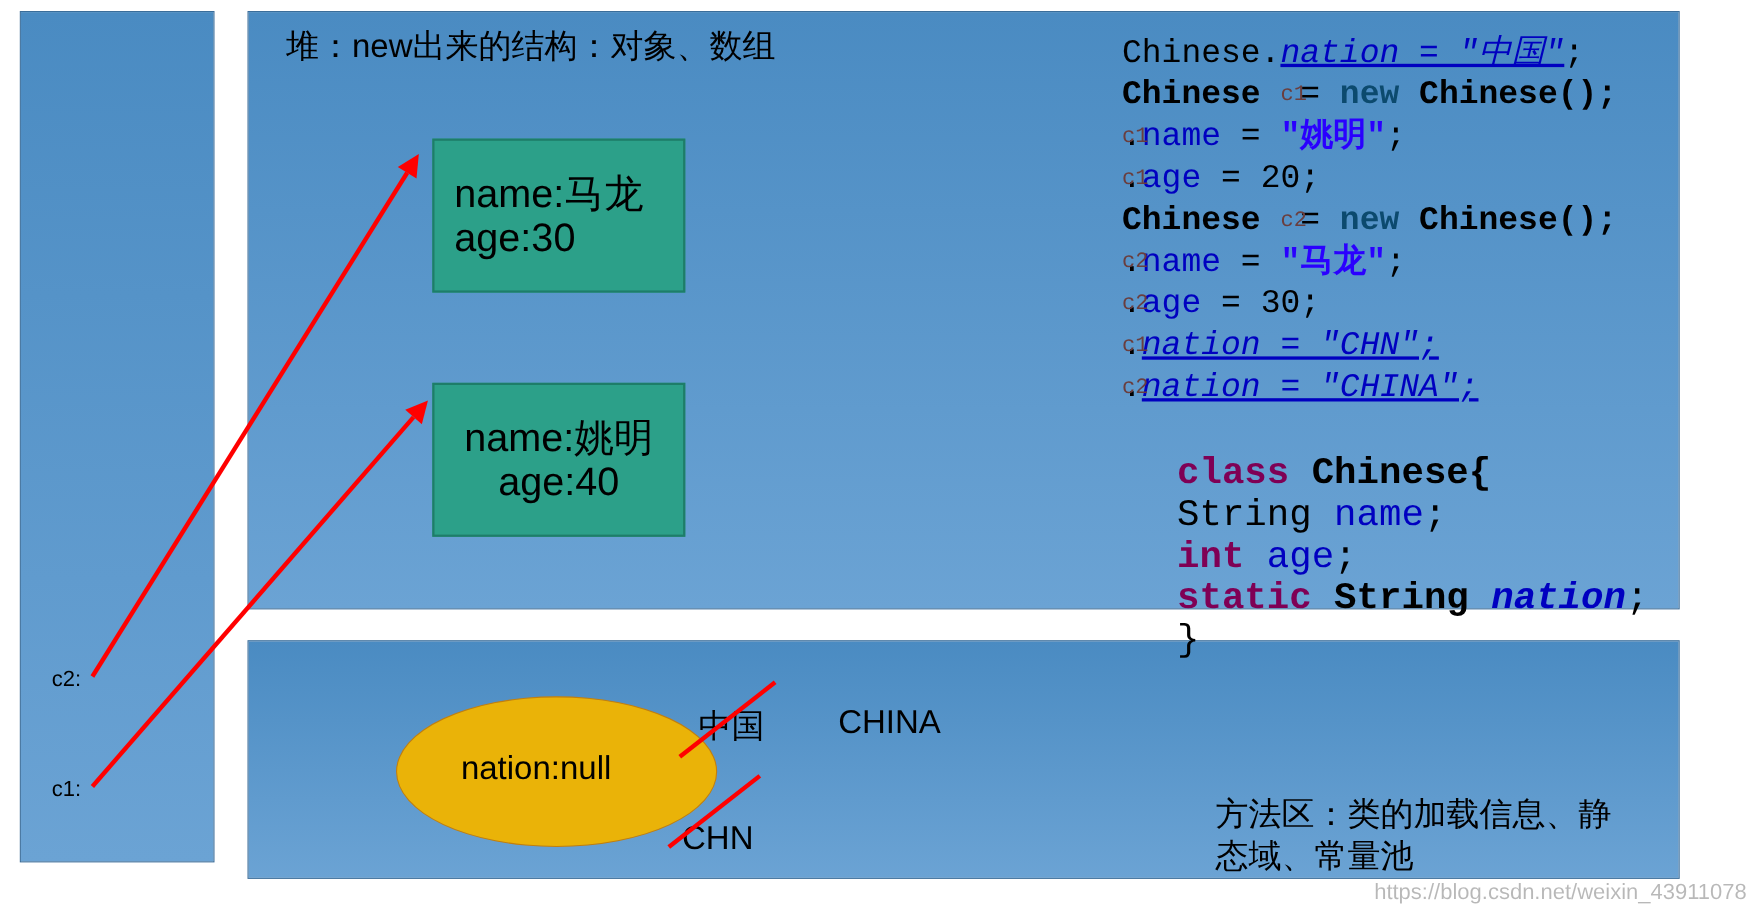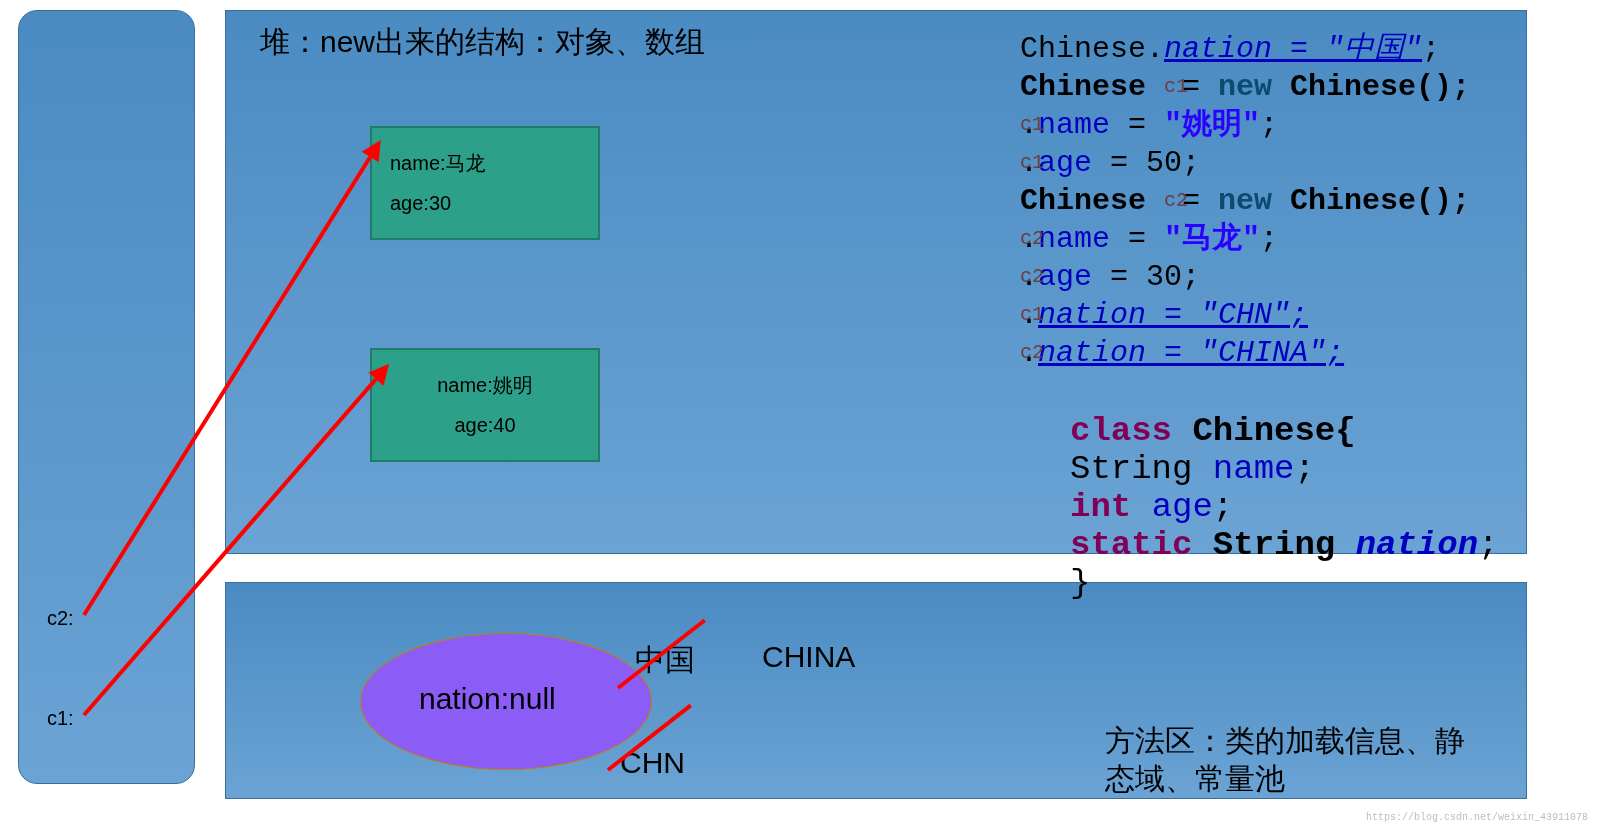--- a/index.html
+++ b/index.html
@@ -19,21 +19,20 @@
   .panel {
     position: absolute;
     background: linear-gradient(to bottom, #4a8bc2, #6ba3d4);
     border: 1px solid #3a6d9a;
   }
   .stack-panel {
     left: 18px;
     top: 10px;
     width: 175px;
     height: 772px;
-    border-radius: 19px;
   }
   .heap-panel {
     left: 225px;
     top: 10px;
     width: 1300px;
     height: 542px;
   }
   .method-panel {
     left: 225px;
     top: 582px;
@@ -45,24 +44,25 @@
     font-size: 30px;
     color: #000;
   }
   .stack-label { left: 15px; top: 787px; }
   .heap-label { left: 260px; top: 22px; }
   .method-label { left: 1065px; top: 722px; line-height: 38px; margin-left: 40px; }
   .obj-box {
     position: absolute;
     background: #2ca089;
     border: 2px solid #1e7d69;
-    padding: 15px 18px;
-    font-size: 20px;
+    padding: 28px 18px;
+    font-size: 36px;
     color: #000;
     line-height: 40px;
+    margin-left: 23px;
   }
   .obj1 { left: 370px; top: 126px; width: 190px; }
   .obj2 { left: 370px; top: 348px; width: 190px; text-align: center; }
   .var {
     position: absolute;
     font-size: 20px;
     color: #000;
   }
   .var-c2 { left: 28px; top: 596px; }
   .var-c1 { left: 28px; top: 696px; }
@@ -84,21 +84,21 @@
     width: 0; height: 0;
     border-left: 20px solid #ff0000;
     border-top: 10px solid transparent;
     border-bottom: 10px solid transparent;
   }
 
   .ellipse {
     position: absolute;
     left: 360px; top: 633px;
     width: 290px; height: 135px;
-    background: #8b5cf6;
+    background: #eab308;
     border: 1px solid #c07f10;
     border-radius: 50%;
   }
   .ellipse .txt {
     position: absolute;
     left: 58px; top: 48px;
     font-size: 30px;
     color: #000;
   }
   .strike1, .strike2 {
@@ -144,23 +144,23 @@
   }
   .code2 .kw   { color: #7f0055; font-weight: bold; }
   .code2 .type { color: #000; font-weight: bold; }
   .code2 .fld  { color: #0000c0; }
   .code2 .stat { color: #0000c0; font-style: italic; font-weight: bold; }
 
   .watermark {
     position: absolute;
     right: 12px;
     bottom: 4px;
-    font-size: 10px;
+    font-size: 20px;
     color: rgba(0,0,0,0.28);
-    font-family: Liberation Mono, monospace;
+    font-family: Liberation Sans, sans-serif;
   }
 </style>
 </head>
 <body>
 
 <div class="canvas">
 
   <div class="panel stack-panel">
     <div class="var var-c2">c2:</div>
     <div class="var var-c1">c1:</div>
@@ -197,21 +197,21 @@
     <div class="head" style="left:540px;"></div>
   </div>
   <div class="arrow" style="left:84px; top:715px; transform:rotate(-49deg);">
     <div class="shaft" style="width:445px;"></div>
     <div class="head" style="left:445px;"></div>
   </div>
 
   <div class="code"><span>Chinese.</span><span class="stat ul">nation = "中国"</span><span>;</span>
 <span class="decl"><span>Chinese </span></span><span class="var">c1</span><span> = </span><span class="kw">new</span><span class="decl"> Chinese();</span>
 <span class="var">c1</span><span>.</span><span class="fld">name</span><span> = </span><span class="str">"姚明"</span><span>;</span>
-<span class="var">c1</span><span>.</span><span class="fld">age</span><span> = 50;</span>
+<span class="var">c1</span><span>.</span><span class="fld">age</span><span> = 20;</span>
 <span class="decl"><span>Chinese </span></span><span class="var">c2</span><span> = </span><span class="kw">new</span><span class="decl"> Chinese();</span>
 <span class="var">c2</span><span>.</span><span class="fld">name</span><span> = </span><span class="str">"马龙"</span><span>;</span>
 <span class="var">c2</span><span>.</span><span class="fld">age</span><span> = 30;</span>
 <span class="var">c1</span><span>.</span><span class="stat ul">nation = "CHN";</span>
 <span class="var">c2</span><span>.</span><span class="stat ul">nation = "CHINA";</span></div>
 
   <div class="code2"><span class="kw">class</span><span class="type"> Chinese{</span>
 <span>String </span><span class="fld">name</span><span>;</span>
 <span class="kw">int</span><span> </span><span class="fld">age</span><span>;</span>
 <span class="kw">static</span><span class="type"> String </span><span class="stat">nation</span><span>;</span>

